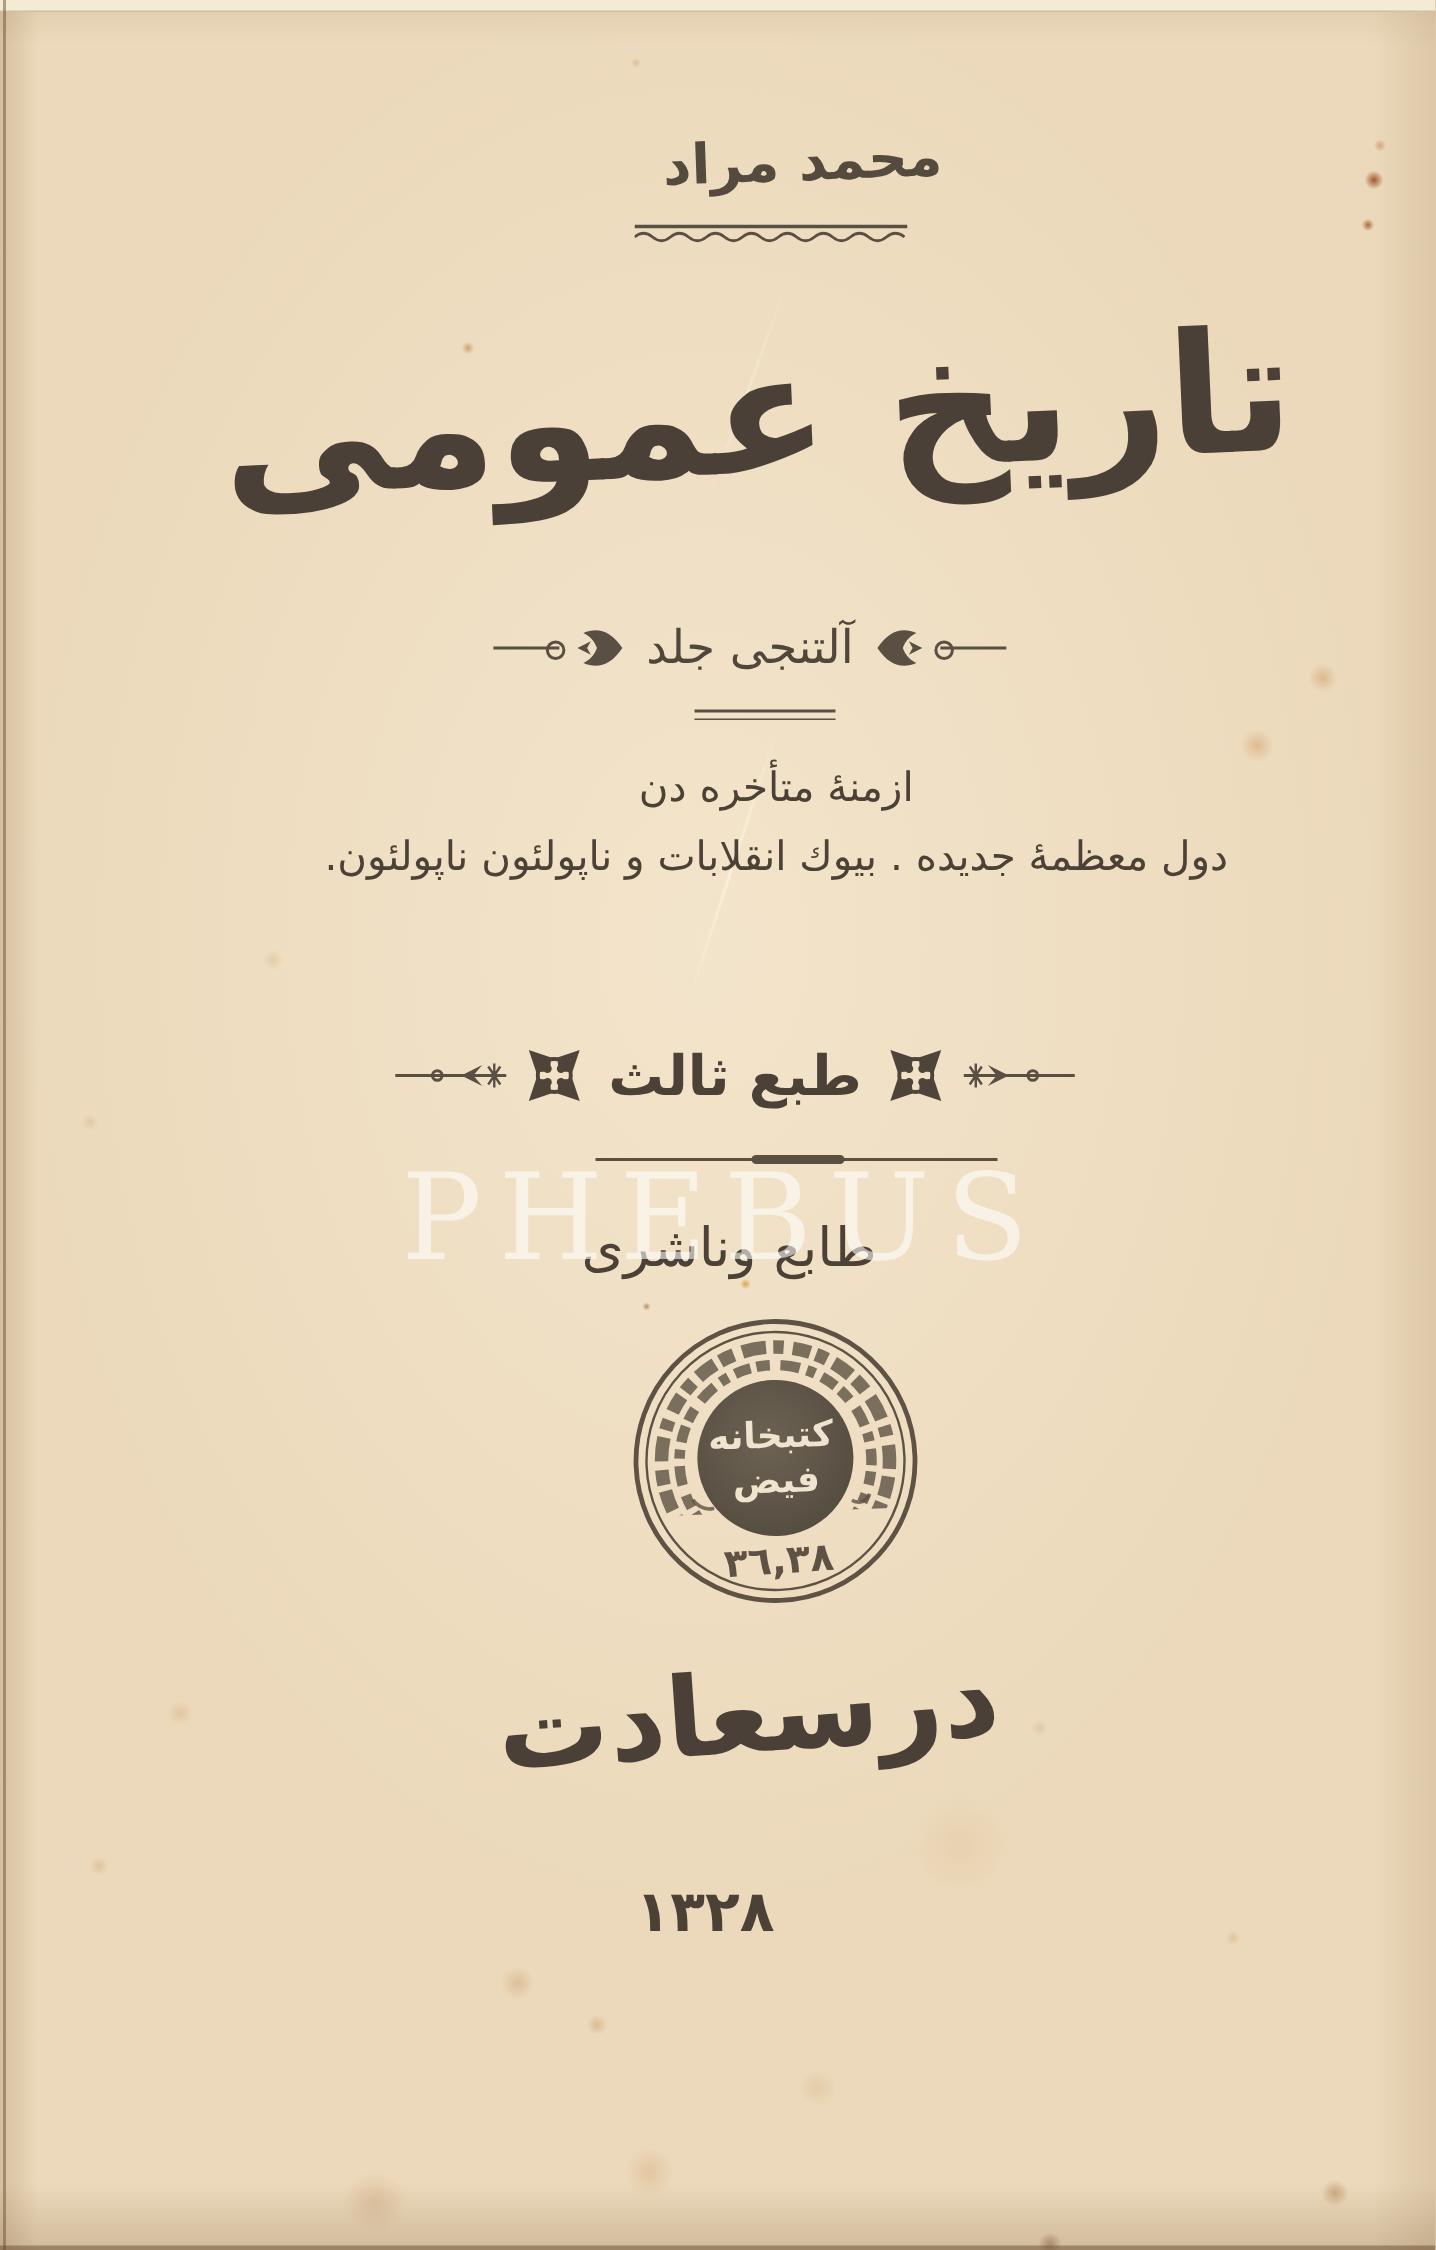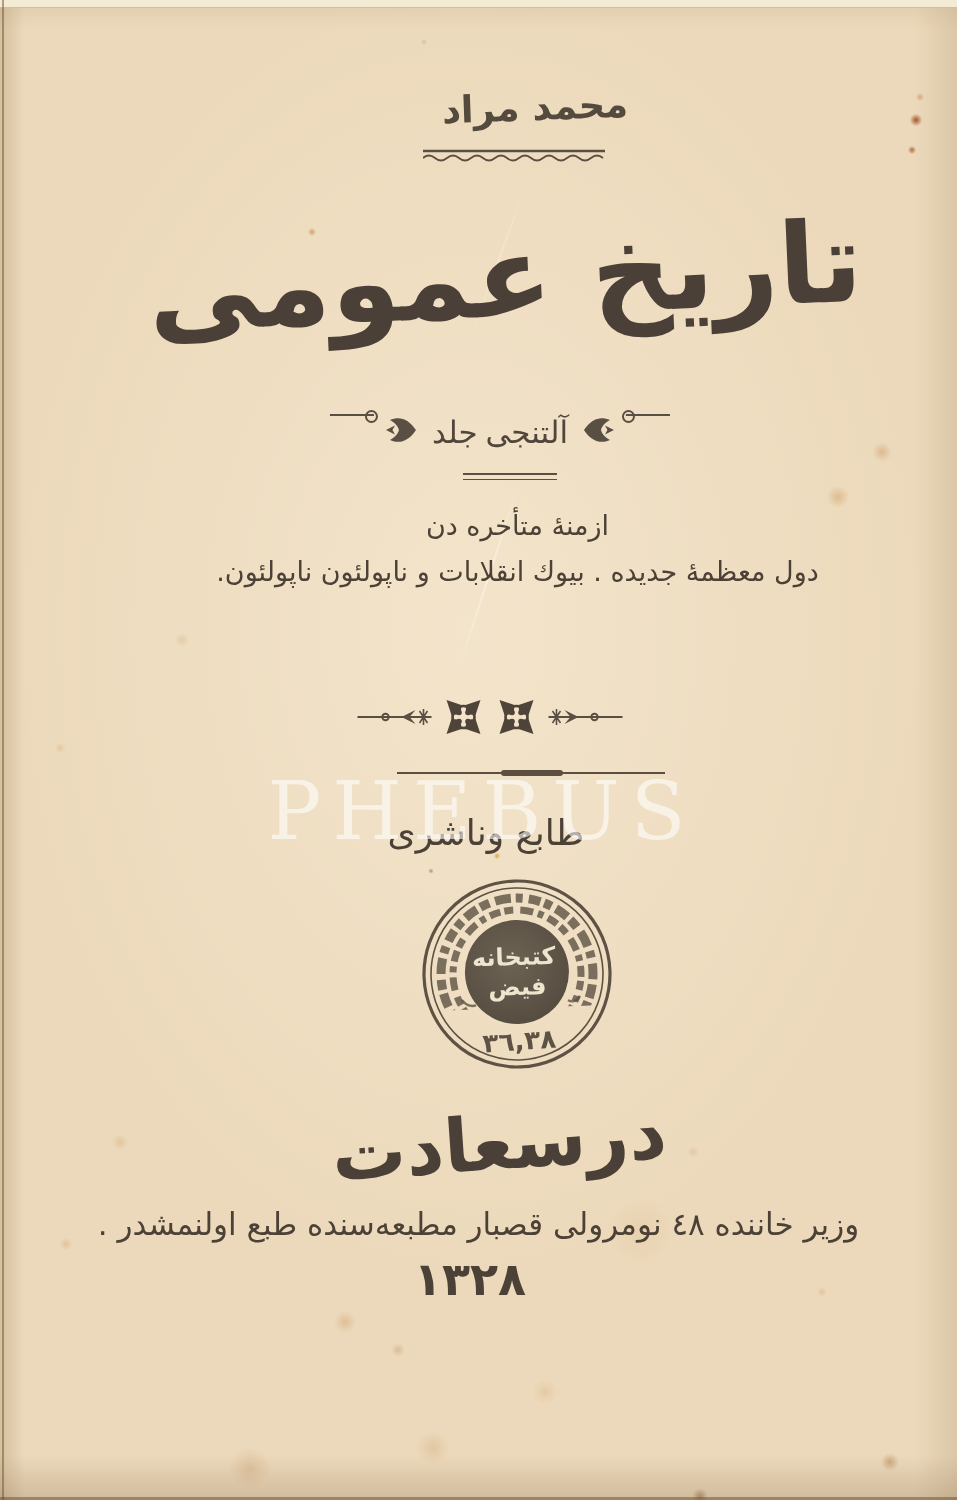--- a/index.html
+++ b/index.html
@@ -48,21 +48,21 @@
   .s2{left:497px;top:182px;height:160px;transform:rotate(20deg);opacity:.55;}
 
   .author{position:absolute;z-index:3;top:86px;left:535px;transform:translateX(-50%) rotate(-2deg);
     font-size:37px;font-weight:600;white-space:nowrap;color:#544a3e;}
   .author-rule{position:absolute;z-index:3;left:423px;top:148px;}
 
   .title{position:absolute;z-index:3;margin:0;top:212px;left:505px;transform:translateX(-50%) rotate(-2.5deg);
     font-size:112px;font-weight:700;white-space:nowrap;color:#4a4037;letter-spacing:2px;}
 
   .volume-row{position:absolute;z-index:3;top:414px;left:500px;transform:translateX(-50%);
-    display:flex;gap:9px;font-family:Liberation Serif, serif;}
+    display:flex;align-items:center;gap:9px;}
   .volume-label{font-size:31px;font-weight:500;white-space:nowrap;color:#50463b;padding:0 4px;}
   .term{position:relative;width:44px;height:2px;background:#5a4f43;}
   .term::after{content:"";position:absolute;top:-4px;width:9px;height:9px;border:2px solid #5a4f43;border-radius:50%;background:transparent;}
   .term-l::after{right:-4px;}
   .term-r::after{left:-4px;}
   .fleuron{display:block;}
   .fl-r{transform:scaleX(-1);}
 
   .volume-rule{position:absolute;z-index:3;left:463px;top:473px;width:94px;height:4px;
     border-top:2px solid #5a4f43;border-bottom:1px solid #5a4f43;}
@@ -96,21 +96,21 @@
   .seal-num{position:absolute;left:0;right:0;bottom:14px;text-align:center;
     font-size:26px;font-weight:600;letter-spacing:6px;color:#5d5244;transform:rotate(-2deg);}
 
   .city{position:absolute;z-index:3;top:1100px;left:499px;transform:translateX(-50%) rotate(-4deg);
     font-size:74px;font-weight:700;white-space:nowrap;color:#4a4037;}
 
   .imprint{position:absolute;z-index:3;top:1206px;left:0;width:100%;text-align:center;
     font-size:31px;white-space:nowrap;color:#4c4136;}
 
   .year{position:absolute;z-index:3;top:1252px;left:470px;transform:translateX(-50%);
-    font-size:46px;font-weight:600;letter-spacing:3px;color:#4c4136;}
+    font-size:38px;font-weight:600;letter-spacing:3px;color:#4c4136;}
 </style>
 </head>
 <body>
 
 <div class="page">
 
   <div class="spots"></div>
   <div class="edge-top"></div>
   <div class="edge-left"></div>
   <div class="edge-bottom"></div>
@@ -162,20 +162,21 @@
           <path d="M-1 25 L13 18 L19 25 L13 32 Z"></path>
           <path d="M47 25 L33 18 L27 25 L33 32 Z"></path>
         </g>
         <circle cx="23" cy="25" r="11" fill="none" stroke="#4f443a" stroke-width="2.6"></circle>
         <circle cx="18.5" cy="20.5" r="2.8"></circle>
           <circle cx="27.5" cy="20.5" r="2.8"></circle>
         <circle cx="18.5" cy="29.5" r="2.8"></circle>
           <circle cx="27.5" cy="29.5" r="2.8"></circle>
       </g>
     </svg>
+    <span class="edition-label" dir="rtl">طبع ثالث</span>
     <svg class="rosette" width="46" height="50" viewBox="0 0 46 50">
       <g fill="#4f443a">
         <g transform="rotate(45 23 25)">
           <path d="M23 1 L30 15 L23 21 L16 15 Z"></path>
           <path d="M23 49 L30 35 L23 29 L16 35 Z"></path>
           <path d="M-1 25 L13 18 L19 25 L13 32 Z"></path>
           <path d="M47 25 L33 18 L27 25 L33 32 Z"></path>
         </g>
         <circle cx="23" cy="25" r="11" fill="none" stroke="#4f443a" stroke-width="2.6"></circle>
         <circle cx="18.5" cy="20.5" r="2.8"></circle>
@@ -214,17 +215,16 @@
       <path d="M40 120 q6 8 14 6 M146 124 q8 4 12 -4" fill="none" stroke="#5d5244" stroke-width="2.4" opacity="0.8"></path>
     </svg>
     <div class="seal-disk">
       <span dir="rtl">كتبخانه فيض</span>
     </div>
     <div class="seal-num" dir="rtl">٣٦,٣٨</div>
   </div>
 
   <div class="city" dir="rtl">درسعادت</div>
 
-  <div class="imprint" dir="rtl">وزير خاننده ٤٨ نومرولى قصبار مطبعه‌سنده طبع اولنمشدر .</div>
 
   <div class="year" dir="rtl">١٣٢٨</div>
 
 </div>
 
 </body></html>

